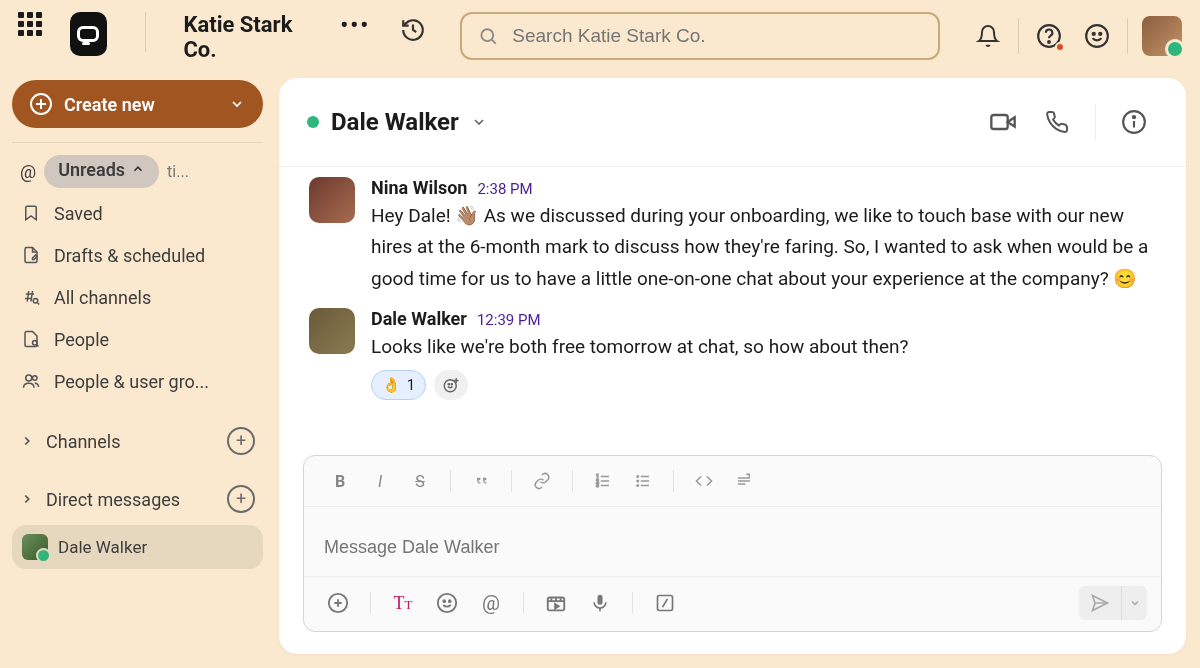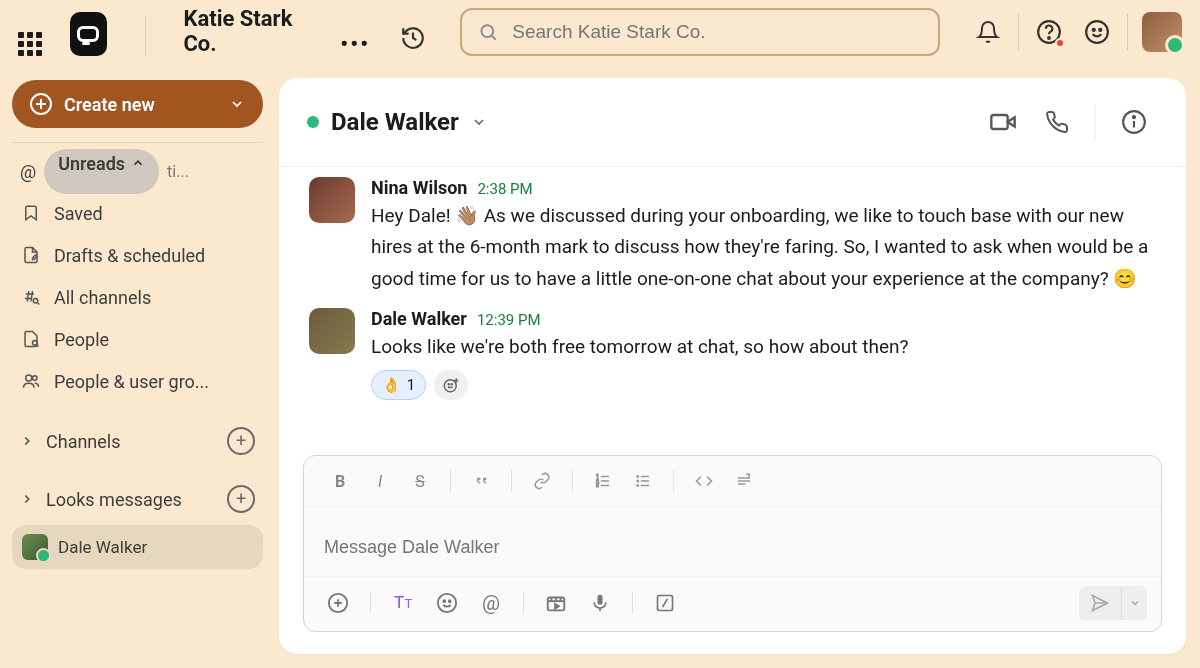--- a/index.html
+++ b/index.html
@@ -1,19 +1,19 @@
 <!DOCTYPE html>
 <html><head>
   <meta charset="utf-8">
   <style>
     * { box-sizing: border-box; margin: 0; padding: 0; }
     body { font-family: -apple-system, BlinkMacSystemFont, "Segoe UI", Roboto, Helvetica, Arial, sans-serif; background: #fbe9cf; width: 1200px; height: 668px; overflow: hidden; color: #1d1c1d; }
     
     
-    .topbar { display: flex; align-items: flex-end; padding: 12px 18px; gap: 24px; height: 68px; }
+    .topbar { display: flex; align-items: flex-start; padding: 12px 18px; gap: 24px; height: 68px; }
     .apps-grid { width: 24px; height: 24px; display: grid; grid-template-columns: repeat(3,6px); grid-template-rows: repeat(3,6px); gap: 3px; cursor: pointer; }
     .apps-grid span { background: #1d1c1d; border-radius: 1px; }
     .logo-box { width: 44px; height: 44px; background: #111; border-radius: 10px; display: flex; align-items: center; justify-content: center; margin-left: 4px; }
     .logo-inner { width: 22px; height: 16px; border: 3px solid #fff; border-radius: 6px; position: relative; }
     .logo-inner::after { content: ""; position: absolute; width: 8px; height: 3px; background: #fff; bottom: -6px; left: 2px; border-radius: 2px; }
     .vr { width: 1px; height: 40px; background: rgba(0,0,0,0.12); margin: 0 14px; }
     .workspace-name { font-size: 22px; font-weight: 700; }
     .dots { font-size: 22px; font-weight: 700; letter-spacing: 2px; margin-left: 10px; cursor: pointer; }
     .history-icon { width: 36px; height: 36px; display: flex; align-items: center; justify-content: center; cursor: pointer; margin-left: 4px;}
     .search { flex: 0 0 480px; display: flex; align-items: center; height: 48px; border: 2px solid #c7a97a; border-radius: 12px; padding: 8px 16px; gap: 14px; background: transparent; margin-left: 8px;}
@@ -27,21 +27,21 @@
 
     
     .main { display: flex; height: calc(668px - 68px); }
     .sidebar { width: 275px; padding: 12px 12px 0 12px; display: flex; flex-direction: column; gap: 2px; }
     .create-btn { display: flex; align-items: center; height: 48px; background: #a15521; color: #fff; border-radius: 999px; padding: 0 18px; cursor: pointer; gap: 12px; font-size: 18px; font-weight: 600; }
     .create-btn .plus-circle { width: 22px; height: 22px; border: 2px solid #fff; border-radius: 50%; display:flex;align-items:center;justify-content:center; }
     .create-btn .chev { margin-left: auto; }
     .side-divider { height: 1px; background: rgba(0,0,0,0.08); margin: 12px 0 6px; }
     .nav-item { display: flex; align-items: center; gap: 12px; height: 40px; padding: 0 8px; font-size: 18px; color: #3d3d3d; cursor: pointer; border-radius: 8px; position: relative;}
     .nav-item .nicon { width: 22px; display:flex; justify-content:center; color:#555;}
-    .pill { background: #d0c8be; border-radius: 999px; padding: 4px 14px 20px 14px; display: inline-flex; align-items: center; gap: 6px; font-weight: 600; font-size: 18px; }
+    .pill { background: #d0c8be; border-radius: 999px; padding: 4px 14px 8px 14px; display: inline-flex; align-items: center; gap: 6px; font-weight: 600; font-size: 18px; }
     .mentions-row { display:flex; align-items:center; gap:8px; padding-left:8px; font-size:18px; color:#3d3d3d; height: 40px;}
     .mentions-row .tail { color:#777; font-size:16px;}
     .section-head { display: flex; align-items: center; gap: 10px; height: 40px; padding: 0 8px; font-size: 18px; color: #3d3d3d; cursor: pointer; }
     .section-head .chev { width: 16px; }
     .section-head .add { margin-left: auto; width: 28px; height: 28px; border: 2px solid #6b6b6b; border-radius: 50%; display:flex;align-items:center;justify-content:center; color:#6b6b6b; font-size: 18px; line-height: 1; }
     .dm-item { display: flex; align-items: center; gap: 10px; height: 44px; padding: 0 10px; font-size: 17px; color: #3d3d3d; border-radius: 14px; background: #e6d8bf; margin-top: 4px;}
     .dm-avatar { width: 26px; height: 26px; border-radius: 6px; background: linear-gradient(135deg,#6b8e5a,#3a5a2a); position: relative;}
     .dm-avatar::after { content:""; position:absolute; bottom:-3px; right:-3px; width:11px; height:11px; background:#2eb67d; border:2px solid #e6d8bf; border-radius:50%;}
 
     
@@ -55,21 +55,21 @@
     .ca-divider { width: 1px; height: 36px; background: #eee; margin: 0 8px; }
 
     .messages { padding: 10px 30px 8px; flex: 1; overflow-y: auto; }
     .msg { display: flex; gap: 16px; margin-bottom: 14px; }
     .msg-avatar { width: 46px; height: 46px; border-radius: 10px; flex-shrink: 0; }
     .av1 { background: linear-gradient(135deg,#6b3a2e,#a86a4f); }
     .av2 { background: linear-gradient(135deg,#6b5a3a,#8a7a4f); }
     .msg-body { flex: 1; }
     .msg-head { display: flex; align-items: baseline; gap: 10px; }
     .msg-name { font-weight: 700; font-size: 18px; }
-    .msg-time { font-size: 15px; color: #15803d; }
+    .msg-time { font-size: 15px; color: #4c1d95; }
     .msg-text { font-size: 19px; line-height: 1.65; color: #1d1c1d; margin-top: 2px; }
     .reactions { display: flex; gap: 8px; margin-top: 8px; }
     .reaction { display: inline-flex; align-items: center; gap: 6px; height: 30px; padding: 0 10px; border-radius: 999px; background: #e5efff; border: 1px solid #b6d0f7; font-size: 15px; cursor: pointer;}
     .add-reaction { display:inline-flex; align-items:center; justify-content:center; width: 34px; height:30px; border-radius:999px; background:#f0f0f0; color:#666; cursor:pointer; font-size:16px;}
 
     
     .composer { margin: 4px 24px 22px; border: 1px solid #d4d4d4; border-radius: 12px; background: #fafafa; }
     .fmt-row { display: flex; align-items: center; padding: 10px 18px; gap: 4px; color: #888; border-bottom: 1px solid #eee;}
     .fmt-btn { width: 36px; height: 30px; display: flex; align-items: center; justify-content: center; cursor: pointer; border-radius: 4px; font-size: 16px;}
     .fmt-divider { width: 1px; height: 22px; background: #e2e2e2; margin: 0 8px; }
@@ -240,21 +240,21 @@
       <span>Channels</span>
       <span class="add">+</span>
     </div>
     <div style="height:14px"></div>
     <div class="section-head">
       <span class="chev">
           <svg width="14" height="14" viewBox="0 0 24 24" fill="none" stroke="#555" stroke-width="3">
             <polyline points="9 6 15 12 9 18"></polyline>
           </svg>
         </span>
-      <span>Looks messages</span>
+      <span>Direct messages</span>
       <span class="add">+</span>
     </div>
     <div class="dm-item">
       <div class="dm-avatar"></div>
       <span>Dale Walker</span>
     </div>
   </div>
 
   <div class="chat">
     <div class="chat-header">
@@ -395,21 +395,21 @@
       <div class="attach-row">
         <div class="attach-btn">
             <svg width="22" height="22" viewBox="0 0 24 24" fill="none" stroke="#777" stroke-width="2">
               <circle cx="12" cy="12" r="10"></circle>
               <line x1="12" y1="8" x2="12" y2="16"></line>
               <line x1="8" y1="12" x2="16" y2="12"></line>
             </svg>
           </div>
         <div class="fmt-divider"></div>
         <div class="attach-btn">
-            <span style="font-size:18px;font-family:Liberation Mono, monospace;color:#8b5cf6">T<span style="font-size:13px">T</span></span>
+            <span style="font-size:18px;font-family:Liberation Serif, serif;color:#be185d">T<span style="font-size:13px">T</span></span>
           </div>
         <div class="attach-btn">
             <svg width="22" height="22" viewBox="0 0 24 24" fill="none" stroke="#777" stroke-width="2">
               <circle cx="12" cy="12" r="10"></circle>
               <path d="M8 14s1.5 2 4 2 4-2 4-2"></path>
               <circle cx="9" cy="10" r="1" fill="#777"></circle>
               <circle cx="15" cy="10" r="1" fill="#777"></circle>
             </svg>
           </div>
         <div class="attach-btn">

